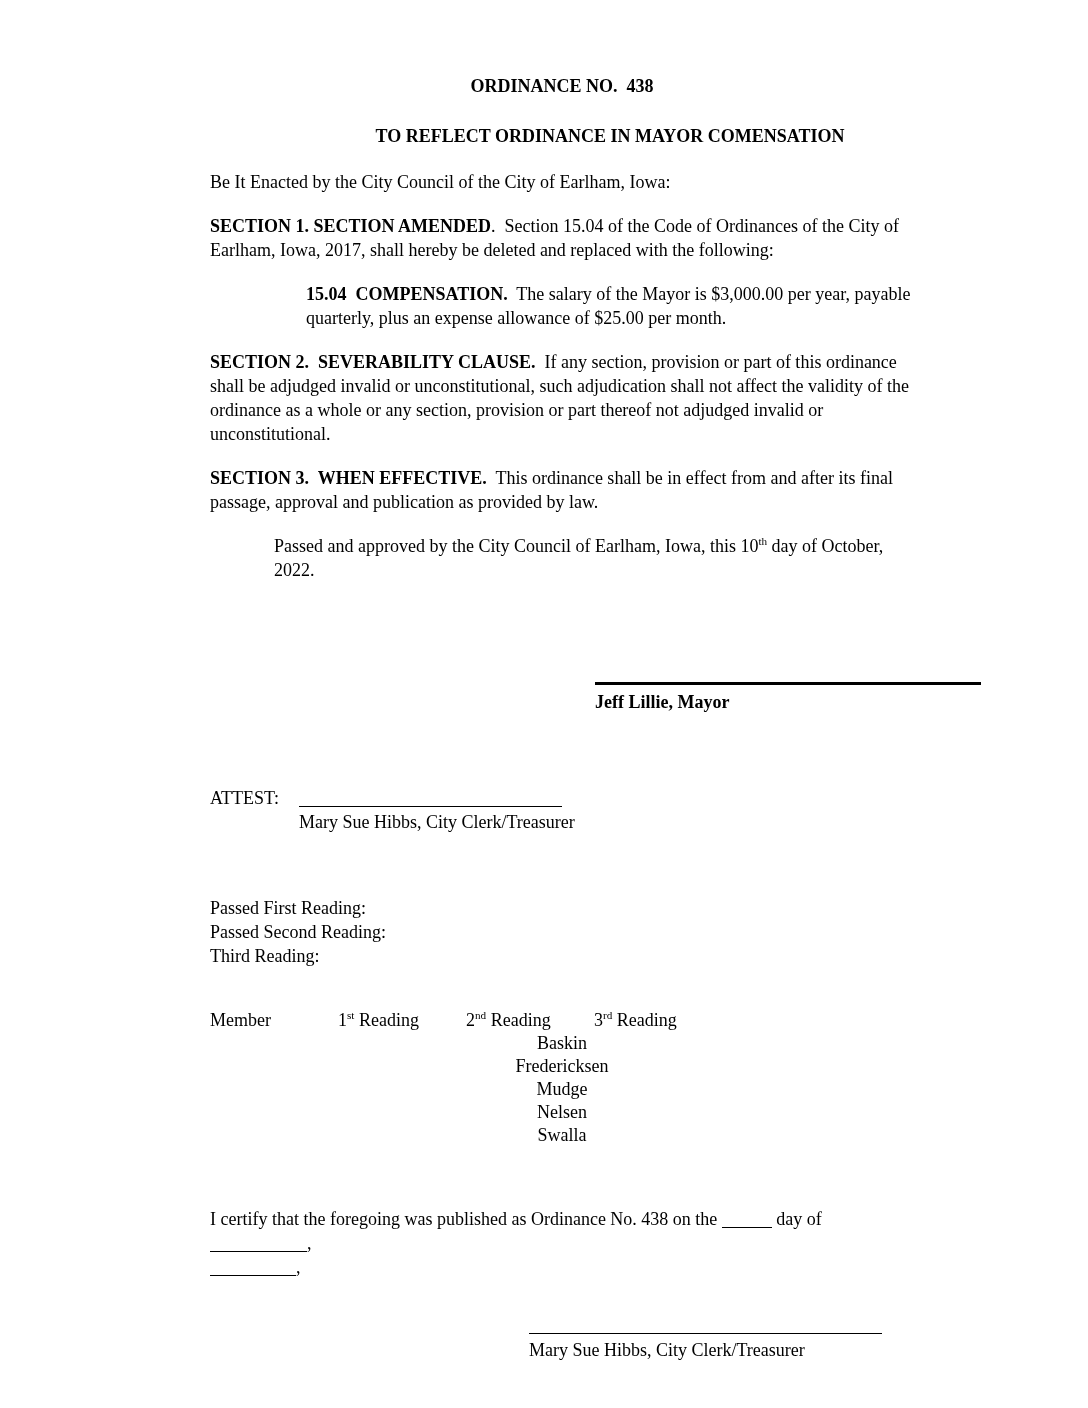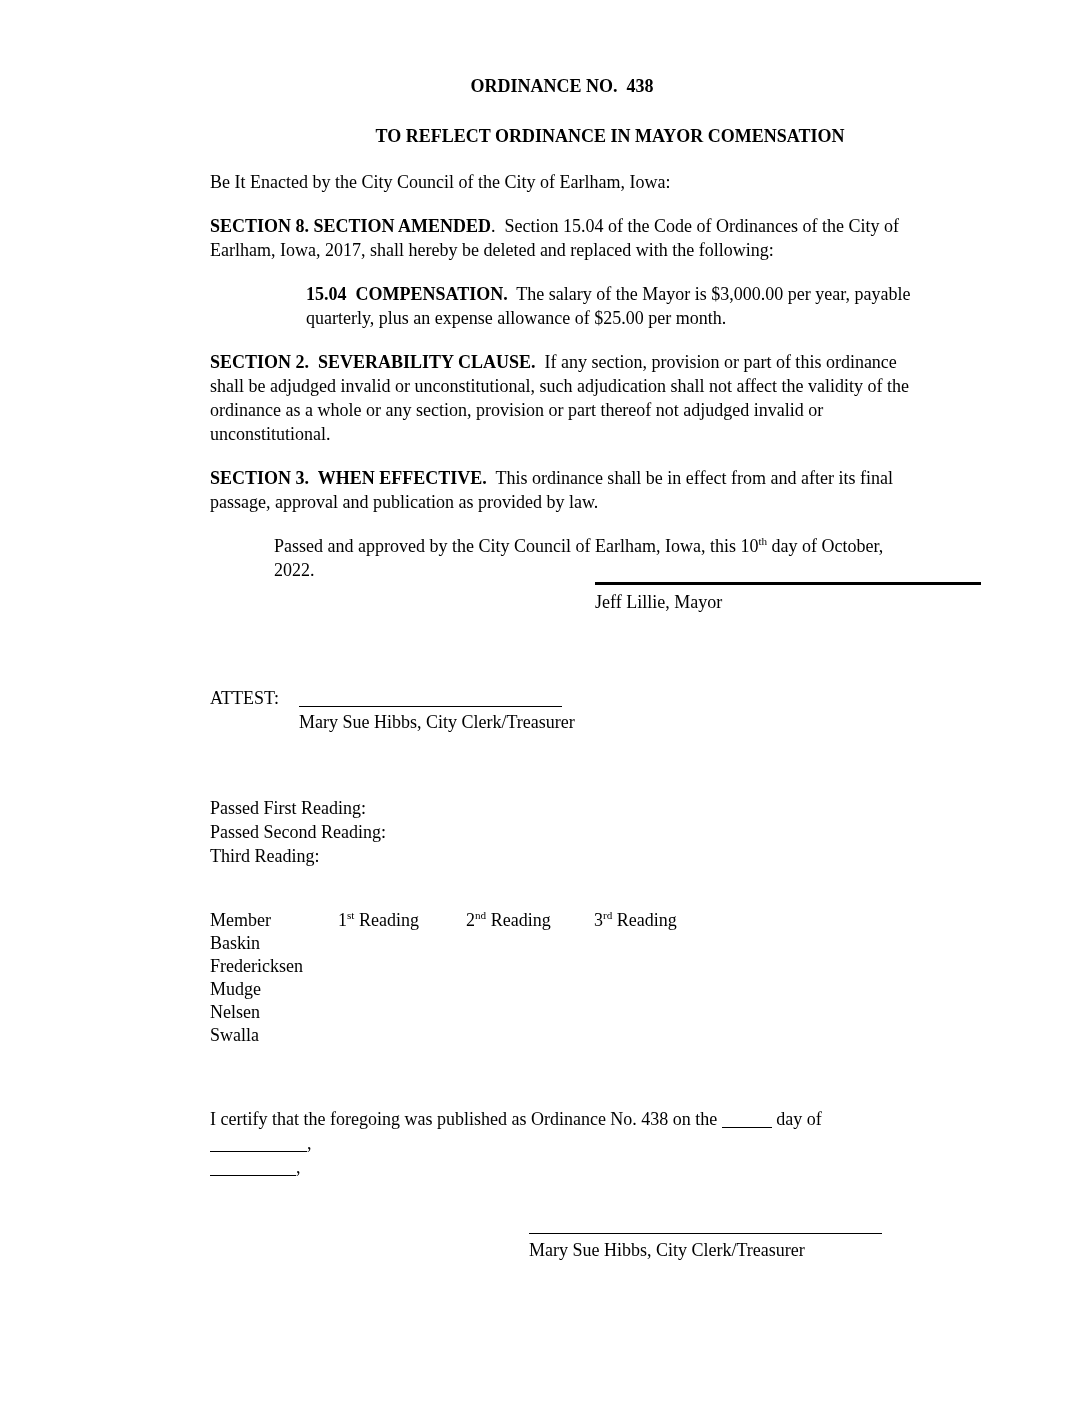--- a/index.html
+++ b/index.html
@@ -21,39 +21,39 @@
   p { margin: 0 0 20px 0; }
   .b { font-weight: bold; }
   .title { text-align: center; font-weight: bold; margin-bottom: 26px; }
   .subtitle { text-align: center; font-weight: bold; margin-left: 96px; margin-bottom: 22px; }
   .indent96 { margin-left: 96px; }
   .indent64 { margin-left: 64px; margin-bottom: 0; }
   sup { font-size: 0.62em; line-height: 0; vertical-align: super; }
   .u { }
 
   .sig-block { }
-  .mayor-block { margin-left: 385px; width: 386px; }
+  .mayor-block { margin-top: 100px; margin-left: 385px; width: 386px; font-weight: bold; }
   .sig-line-thick { border-bottom: 3px solid #000; height: 0; margin-bottom: 5px; }
   .sig-line-thin { border-bottom: 1.5px solid #000; height: 0; margin-bottom: 4px; }
 
   .attest-block { margin-top: 72px; }
   .inline-rule {
     display: inline-block;
     height: 4px;
     border-bottom: 1.5px solid #000;
     vertical-align: -3px;
   }
   .attest-line { width: 263px; margin-left: 20px; }
   .attest-caption { margin-left: 89px; }
 
   .readings-block { margin-top: 62px; }
 
   .vote-table { margin-top: 40px; }
   .vote-header span.cell { display: inline-block; width: 128px; }
-  .vote-rows div { line-height: 23px; }
+  .vote-rows div { line-height: 23px; text-align: center; }
 
   .certify { margin-top: 60px; margin-bottom: 0; }
   .blank1 { width: 50px; }
   .blank2 { width: 97px; }
   .blank3 { width: 86px; }
 
   .clerk-block { margin-top: 54px; margin-left: 319px; width: 353px; }
 </style>
 </head>
 <body>
@@ -61,21 +61,21 @@
 <div class="page">
 
   <div class="title" data-bind="doc.title">ORDINANCE NO.  438</div>
 
   <div class="subtitle">
       <div data-bind="doc.subtitle.1">TO REFLECT ORDINANCE IN MAYOR COMENSATION</div>
     </div>
 
   <p data-bind="doc.enacting_clause">Be It Enacted by the City Council of the City of Earlham, Iowa:</p>
 
-  <p><span class="b" data-bind="doc.section1.heading">SECTION 8. SECTION AMENDED</span><span data-bind="doc.section1.body">.  Section 15.04 of the Code of Ordinances of the City of Earlham, Iowa, 2017, shall hereby be deleted and replaced with the following:</span></p>
+  <p><span class="b" data-bind="doc.section1.heading">SECTION 1. SECTION AMENDED</span><span data-bind="doc.section1.body">.  Section 15.04 of the Code of Ordinances of the City of Earlham, Iowa, 2017, shall hereby be deleted and replaced with the following:</span></p>
 
   <p class="indent96"><span class="b" data-bind="doc.subsection_1504.heading">15.04  COMPENSATION.</span><span data-bind="doc.subsection_1504.body">  The salary of the Mayor is $3,000.00 per year, payable quarterly, plus an expense allowance of $25.00 per month.</span></p>
 
   <p><span class="b" data-bind="doc.section2.heading">SECTION 2.  SEVERABILITY CLAUSE.</span><span data-bind="doc.section2.body">  If any section, provision or part of this ordinance shall be adjudged invalid or unconstitutional, such adjudication shall not affect the validity of the ordinance as a whole or any section, provision or part thereof not adjudged invalid or unconstitutional.</span></p>
 
   <p><span class="b" data-bind="doc.section3.heading">SECTION 3.  WHEN EFFECTIVE.</span><span data-bind="doc.section3.body">  This ordinance shall be in effect from and after its final passage, approval and publication as provided by law.</span></p>
 
   <p class="indent64"><span data-bind="doc.passage_clause.before_sup">Passed and approved by the City Council of Earlham, Iowa, this 10</span><sup data-bind="doc.passage_clause.sup">th</sup><span data-bind="doc.passage_clause.after_sup"> day of October, 2022.</span></p>
 
   <div class="sig-block mayor-block">

